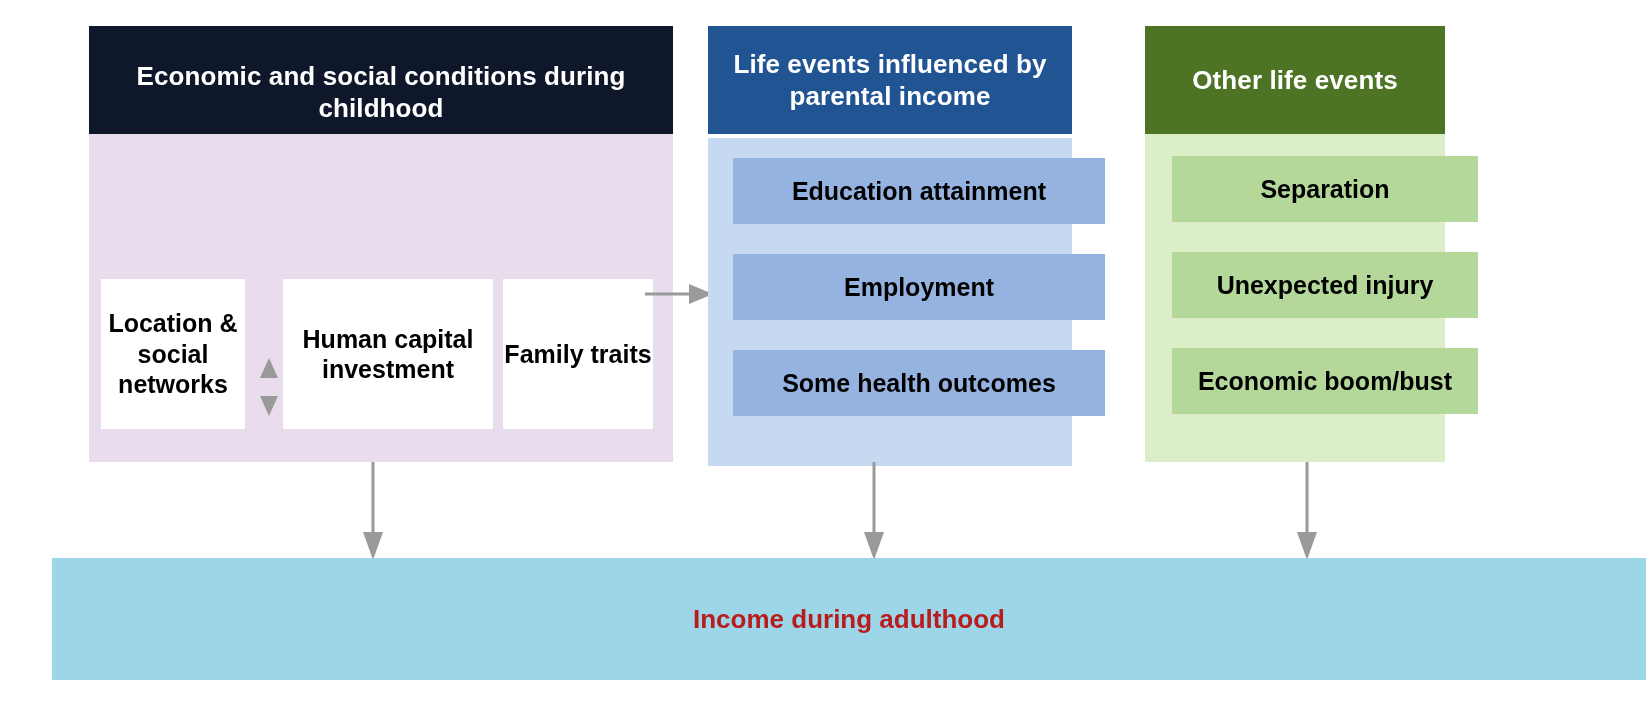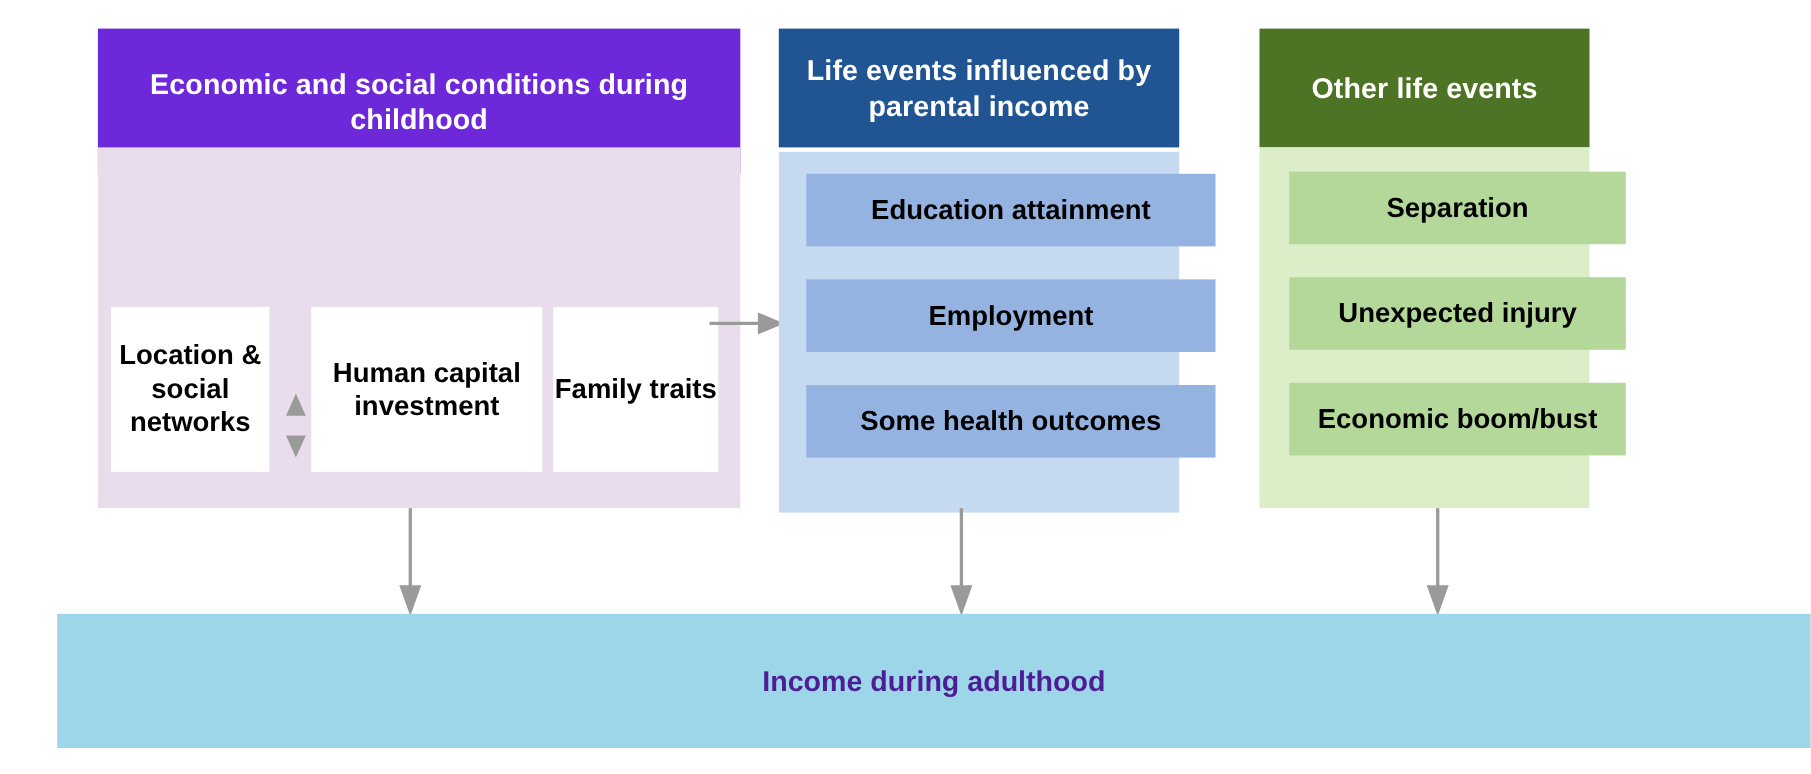--- a/index.html
+++ b/index.html
@@ -44,21 +44,21 @@
     position: absolute;
     left: 0;
     width: 100%;
     box-sizing: border-box;
   }
 
   
   #col-childhood { left: 89px; top: 26px; width: 584px; height: 436px; }
   #col-childhood .col-header {
     height: 132px;
-    background: #6d28d9;
+    background: #0f172a;
     font-size: 26px;
   }
   #col-childhood .col-body {
     top: 108px;
     height: 328px;
     background: #e9dcec;
   }
 
   .parental-income {
     position: absolute;
@@ -158,21 +158,21 @@
   #income-adulthood {
     position: absolute;
     left: 52px;
     top: 558px;
     width: 1594px;
     height: 122px;
     background: #9ed6e9;
     display: flex;
     align-items: center;
     justify-content: center;
-    color: #4c1d95;
+    color: #b91c1c;
     font-size: 26px;
     font-weight: bold;
   }
 
   
   .arrow-svg {
     position: absolute;
     overflow: visible;
     pointer-events: none;
   }

